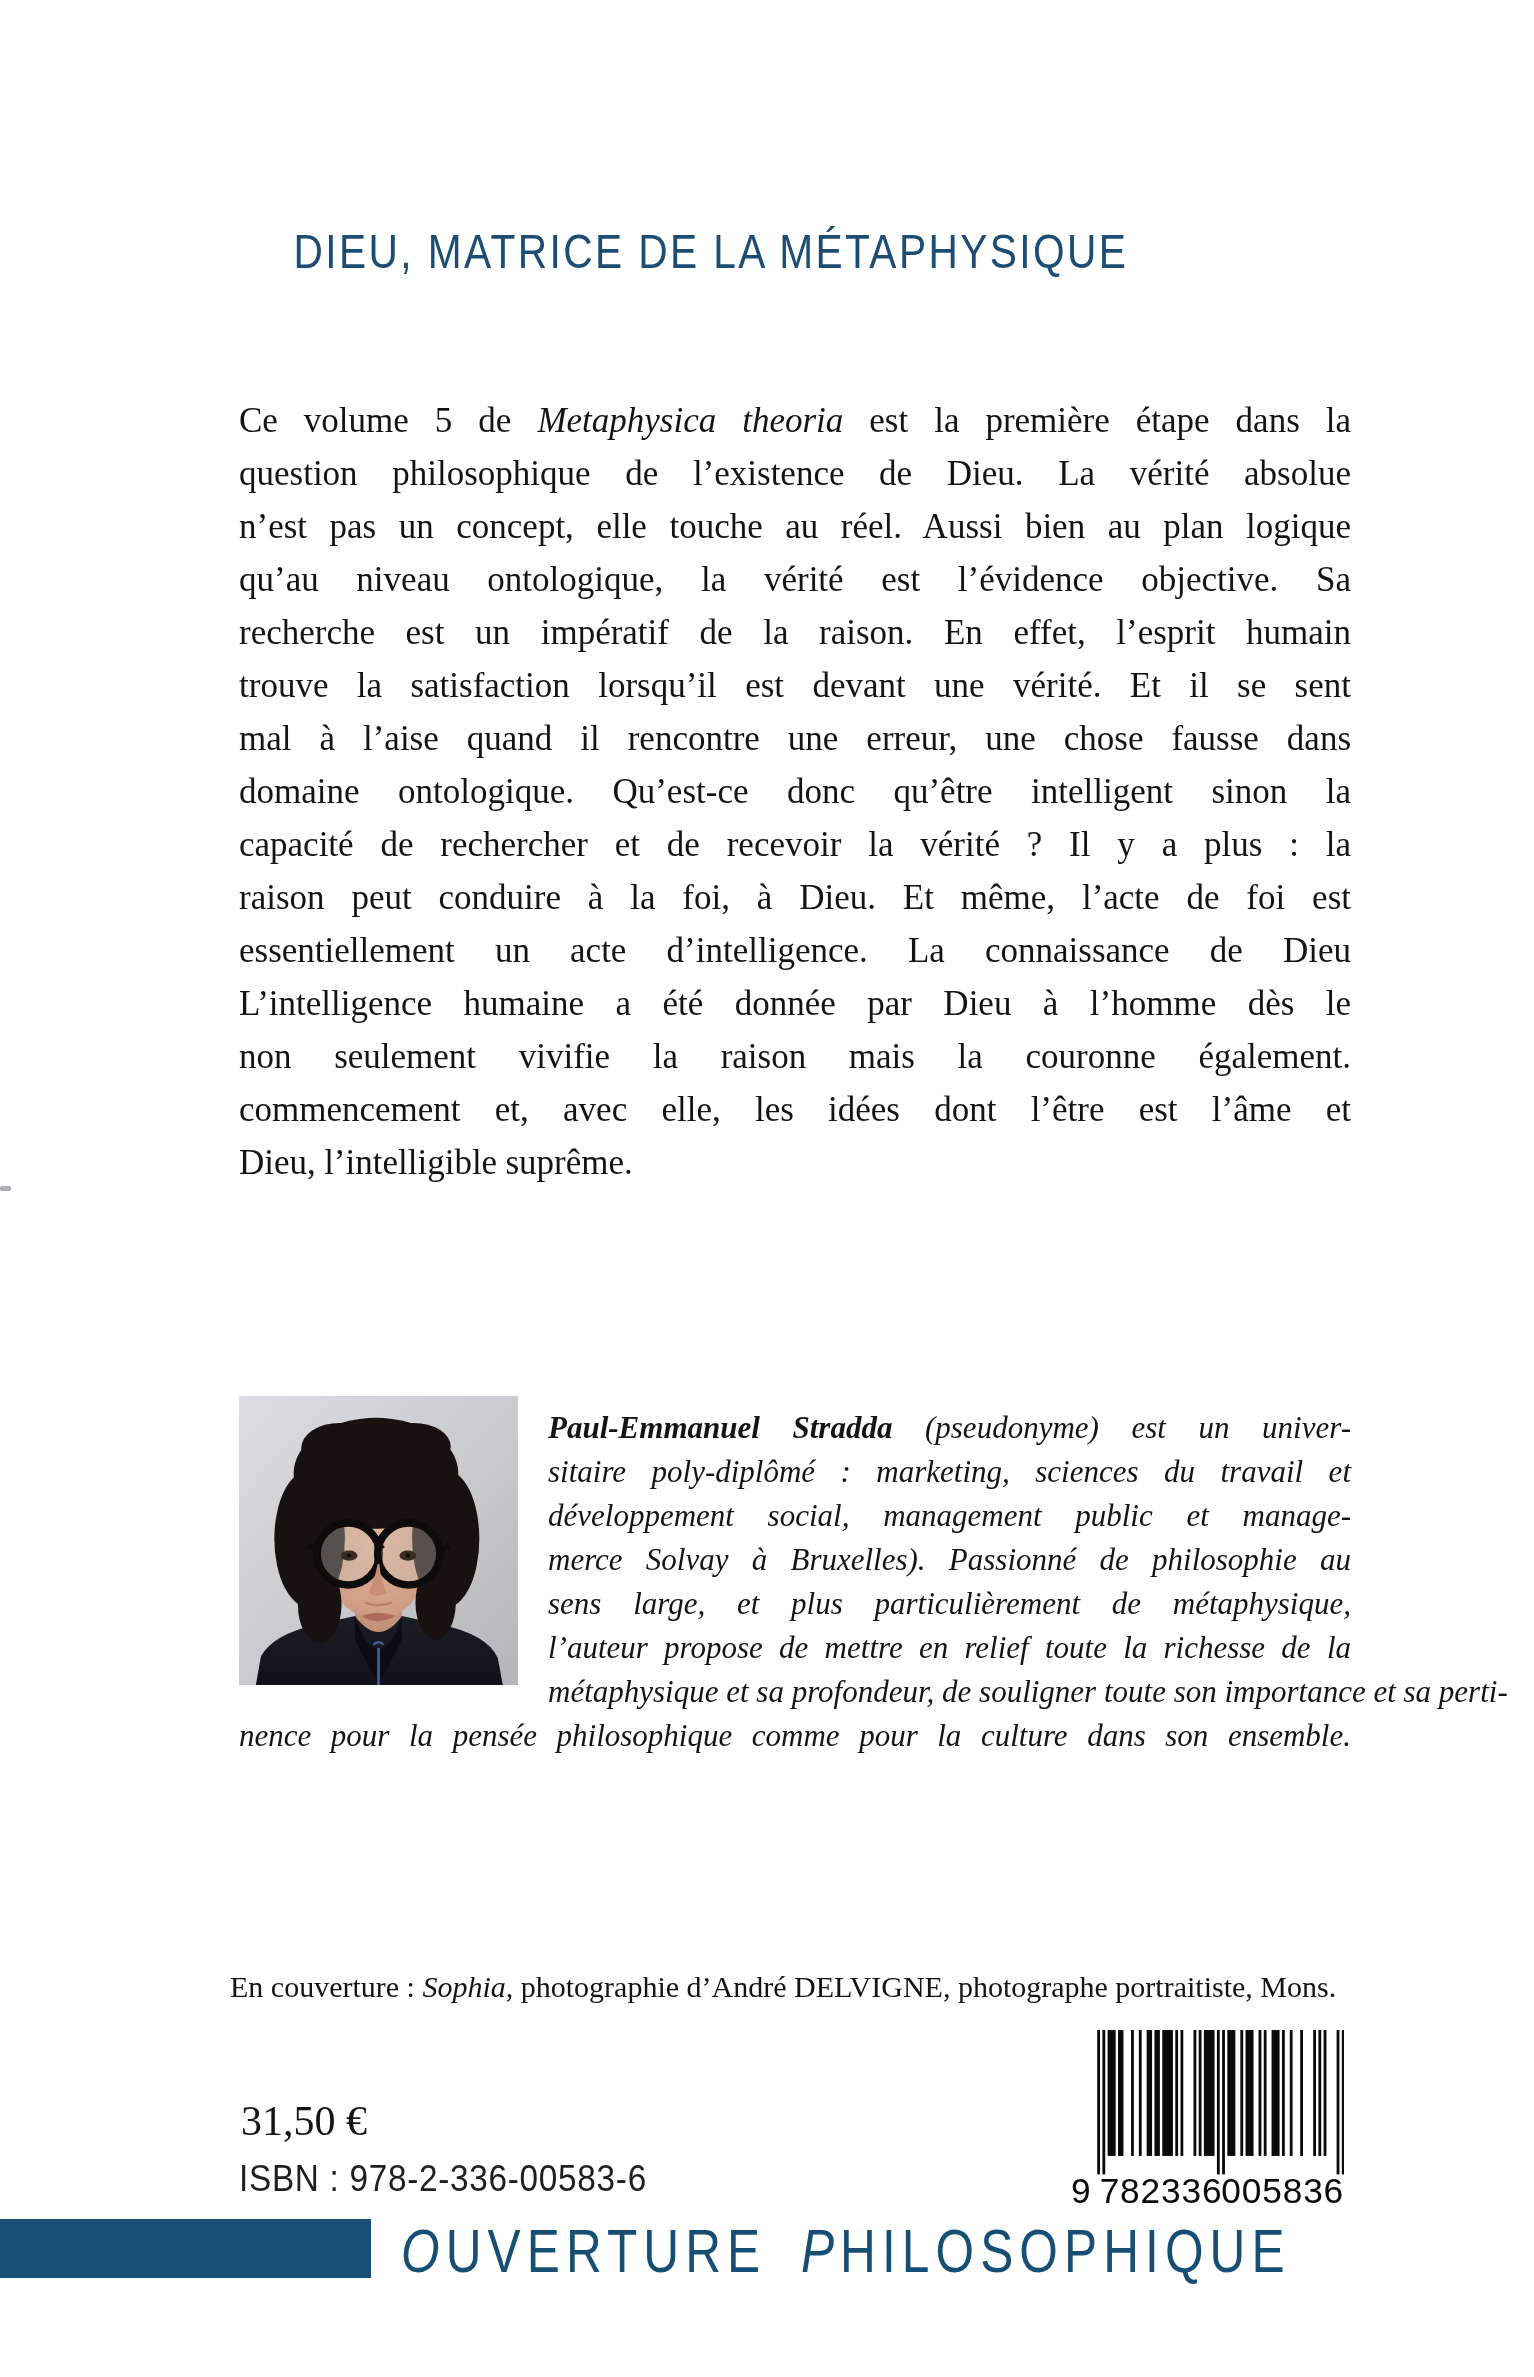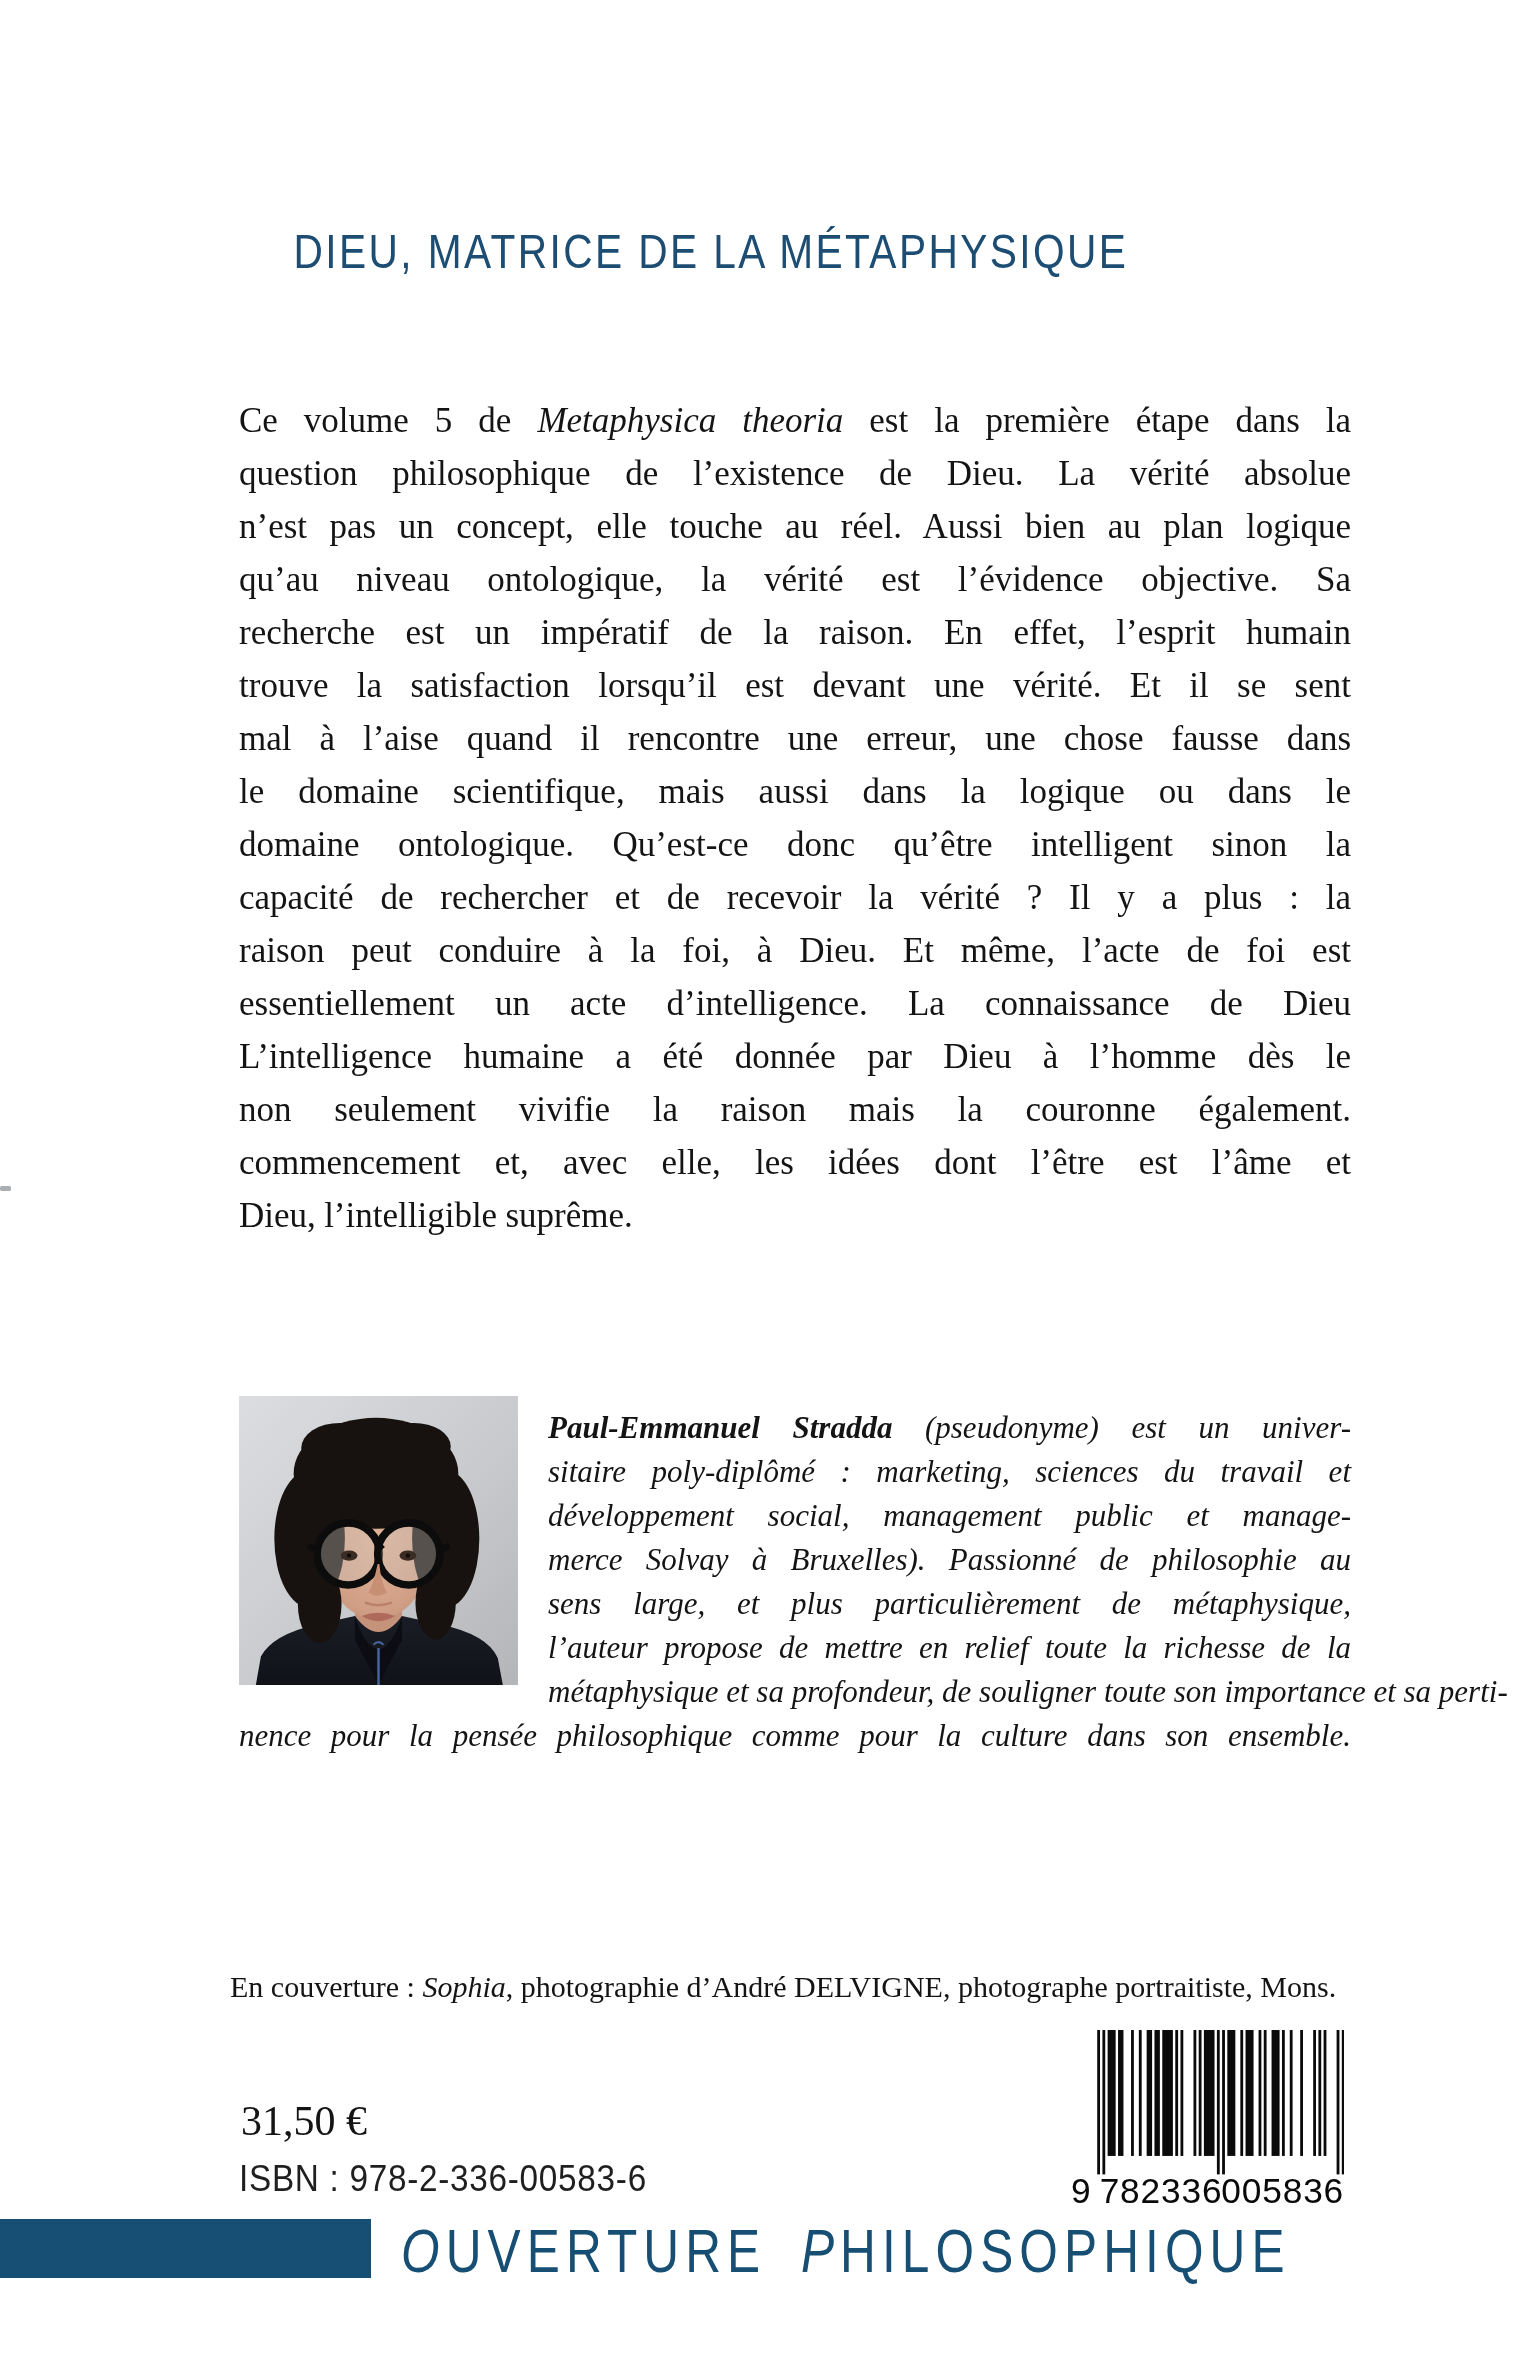--- a/index.html
+++ b/index.html
@@ -107,21 +107,20 @@
   <div id="synopsis">
     <div class="jline"><span>Ce volume 5 de </span><span style="font-style:italic">Metaphysica theoria</span><span> est la première étape dans la</span></div>
     <div>
 
     <div class="jline">question philosophique de l’existence de Dieu. La vérité absolue</div>
         <div class="jline">n’est pas un concept, elle touche au réel. Aussi bien au plan logique</div>
         <div class="jline">qu’au niveau ontologique, la vérité est l’évidence objective. Sa</div>
         <div class="jline">recherche est un impératif de la raison. En effet, l’esprit humain</div>
         <div class="jline">trouve la satisfaction lorsqu’il est devant une vérité. Et il se sent</div>
         <div class="jline">mal à l’aise quand il rencontre une erreur, une chose fausse dans</div>
-        <div class="jline">le domaine scientifique, mais aussi dans la logique ou dans le</div>
         <div class="jline">domaine ontologique. Qu’est-ce donc qu’être intelligent sinon la</div>
         <div class="jline">capacité de rechercher et de recevoir la vérité ? Il y a plus : la</div>
         <div class="jline">raison peut conduire à la foi, à Dieu. Et même, l’acte de foi est</div>
         <div class="jline">essentiellement un acte d’intelligence. La connaissance de Dieu</div>
         <div class="jline">L’intelligence humaine a été donnée par Dieu à l’homme dès le</div>
         <div class="jline">non seulement vivifie la raison mais la couronne également.</div>
         <div class="jline">commencement et, avec elle, les idées dont l’être est l’âme et</div>
       </div>
     <div class="jline last">Dieu, l’intelligible suprême.</div>
   </div>

